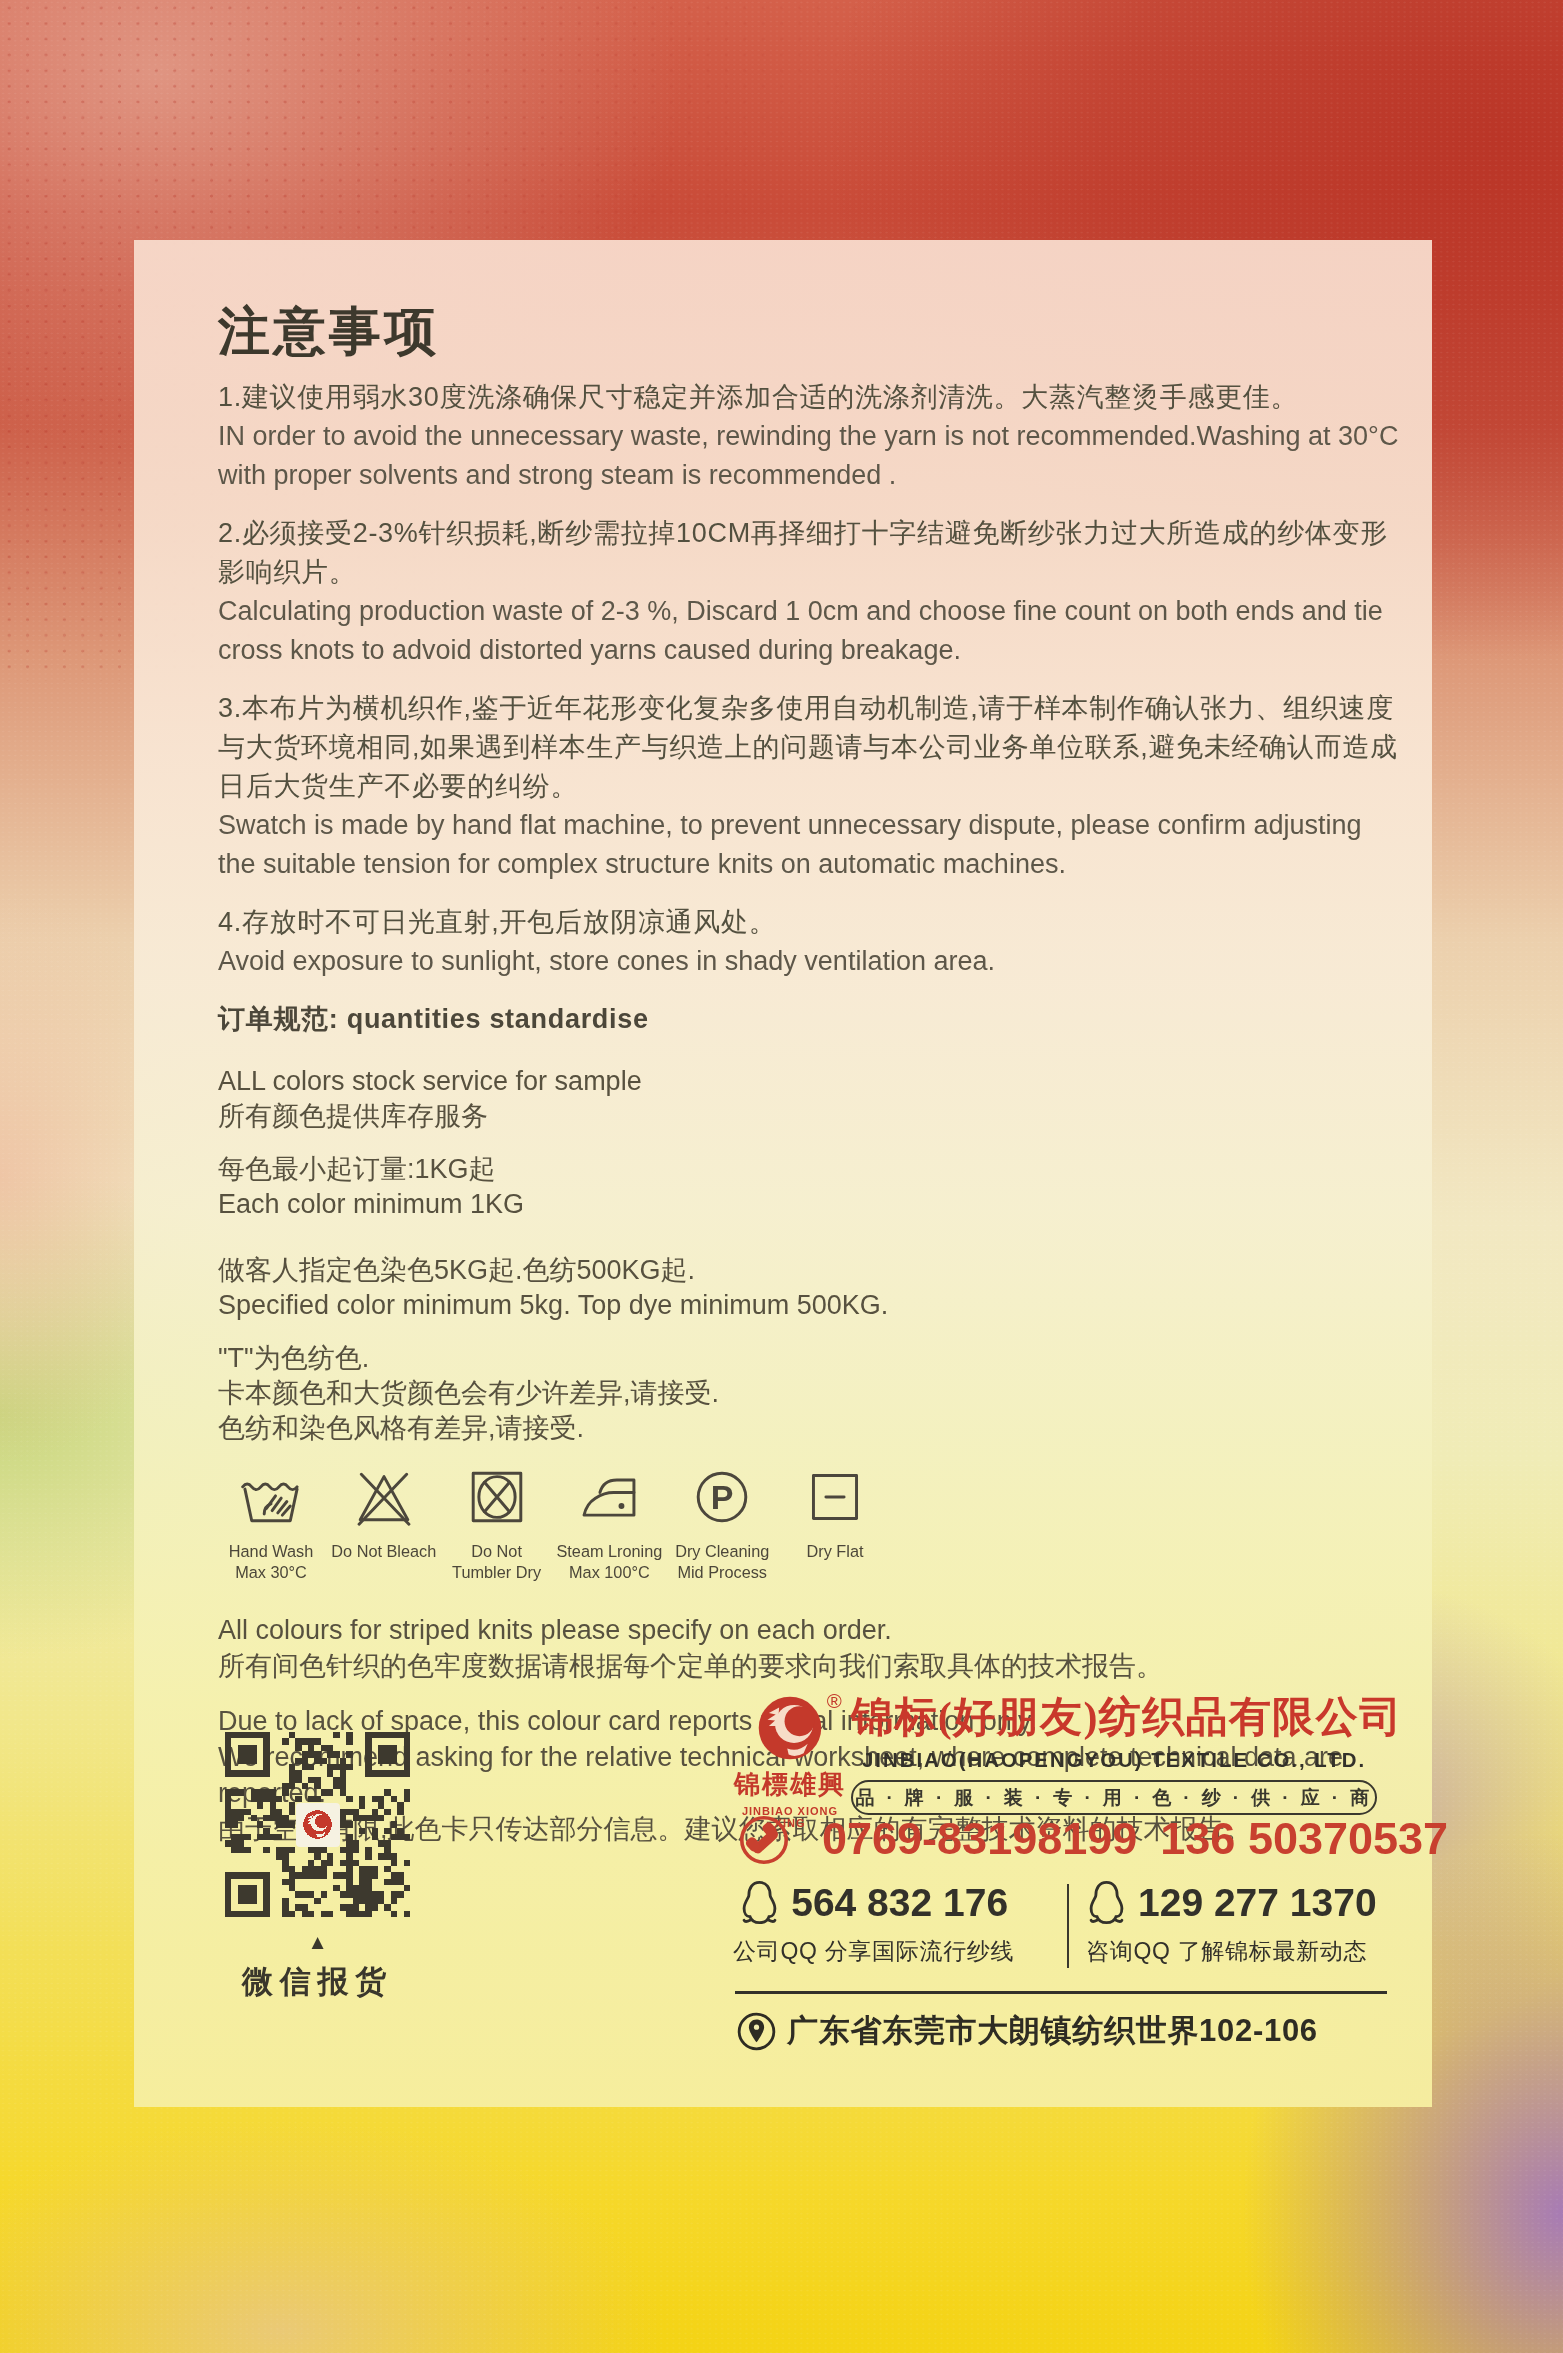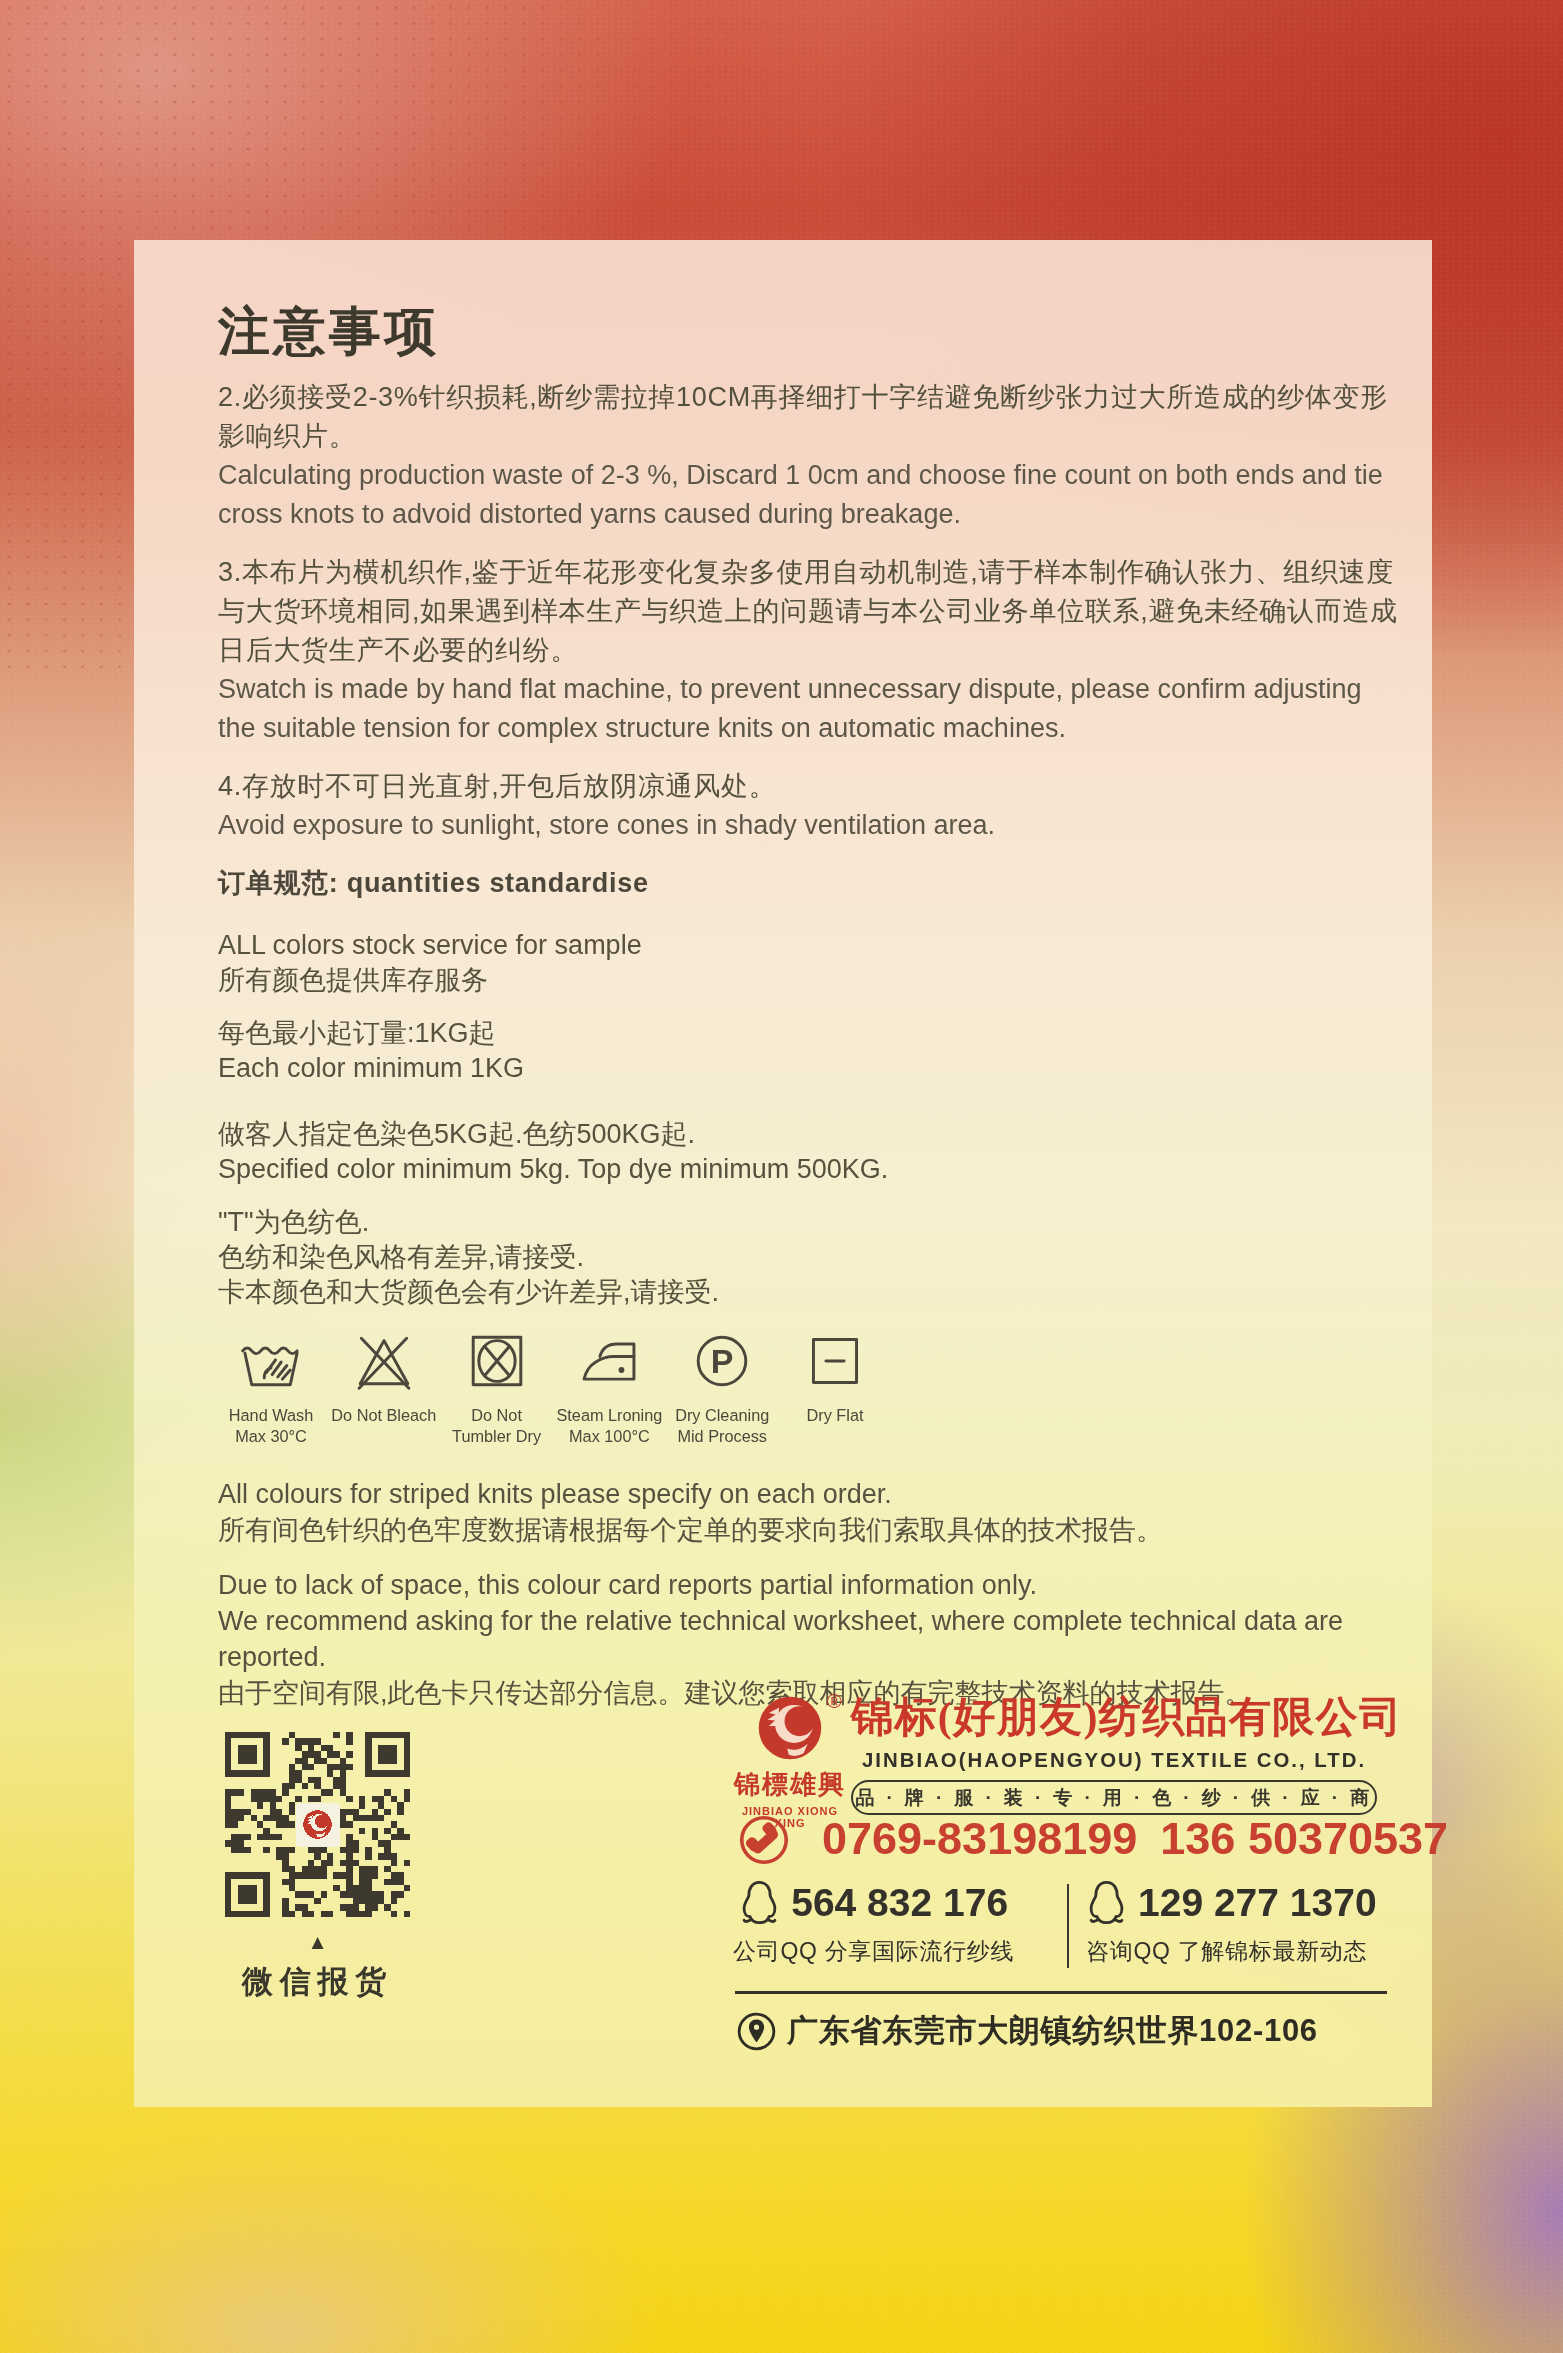--- a/index.html
+++ b/index.html
@@ -115,20 +115,24 @@
 
 <div class="bg"></div>
 <div class="bg-speckle"></div>
 <div class="bg-texture"></div>
 
 <div class="card">
 
   <div class="title">注意事项</div>
 
   <div class="para">
+    <div class="cn">1.建议使用弱水30度洗涤确保尺寸稳定并添加合适的洗涤剂清洗。大蒸汽整烫手感更佳。</div>
+    <div class="en">IN order to avoid the unnecessary waste, rewinding the yarn is not recommended.Washing at 30°C  with proper solvents and strong steam is recommended .</div>
+  </div>
+  <div class="para">
     <div class="cn">2.必须接受2-3%针织损耗,断纱需拉掉10CM再择细打十字结避免断纱张力过大所造成的纱体变形影响织片。</div>
     <div class="en">Calculating production waste of 2-3 %, Discard 1 0cm and choose fine count on both ends and tie cross knots to advoid distorted yarns caused during breakage.</div>
   </div>
   <div class="para">
     <div class="cn">3.本布片为横机织作,鉴于近年花形变化复杂多使用自动机制造,请于样本制作确认张力、组织速度与大货环境相同,如果遇到样本生产与织造上的问题请与本公司业务单位联系,避免未经确认而造成日后大货生产不必要的纠纷。</div>
     <div class="en">Swatch is made by hand flat machine, to prevent unnecessary dispute, please confirm adjusting the suitable tension for complex structure knits on automatic machines.</div>
   </div>
   <div class="para">
     <div class="cn">4.存放时不可日光直射,开包后放阴凉通风处。</div>
     <div class="en">Avoid exposure to sunlight, store cones in shady ventilation area.</div>
@@ -144,22 +148,22 @@
     <div>每色最小起订量:1KG起</div>
     <div>Each color minimum 1KG</div>
   </div>
   <div class="spec g3">
     <div>做客人指定色染色5KG起.色纺500KG起.</div>
     <div>Specified color minimum 5kg. Top dye minimum 500KG.</div>
   </div>
 
   <div class="notes">
     <div>"T"为色纺色.</div>
+    <div>卡本颜色和大货颜色会有少许差异,请接受.</div>
     <div>色纺和染色风格有差异,请接受.</div>
-    <div>卡本颜色和大货颜色会有少许差异,请接受.</div>
   </div>
 
   <div class="care-row">
     <div class="care">
       <svg class="ico" viewBox="0 0 60 60">
         <path d="M5 21 q4 -5 8 0 q4 5 8 0 q4 -5 8 0 q4 5 8 0 q4 -5 8 0 q4 5 8 0"></path>
         <path d="M7 23 L13 51 L47 51 L53 23"></path>
         <path d="M26 40 l8 -11 M31 42 l8 -11 M36 44 l8 -10 M40 46 l7 -8"></path>
         <path d="M24 45 q0 -7 6 -9"></path>
       </svg>

